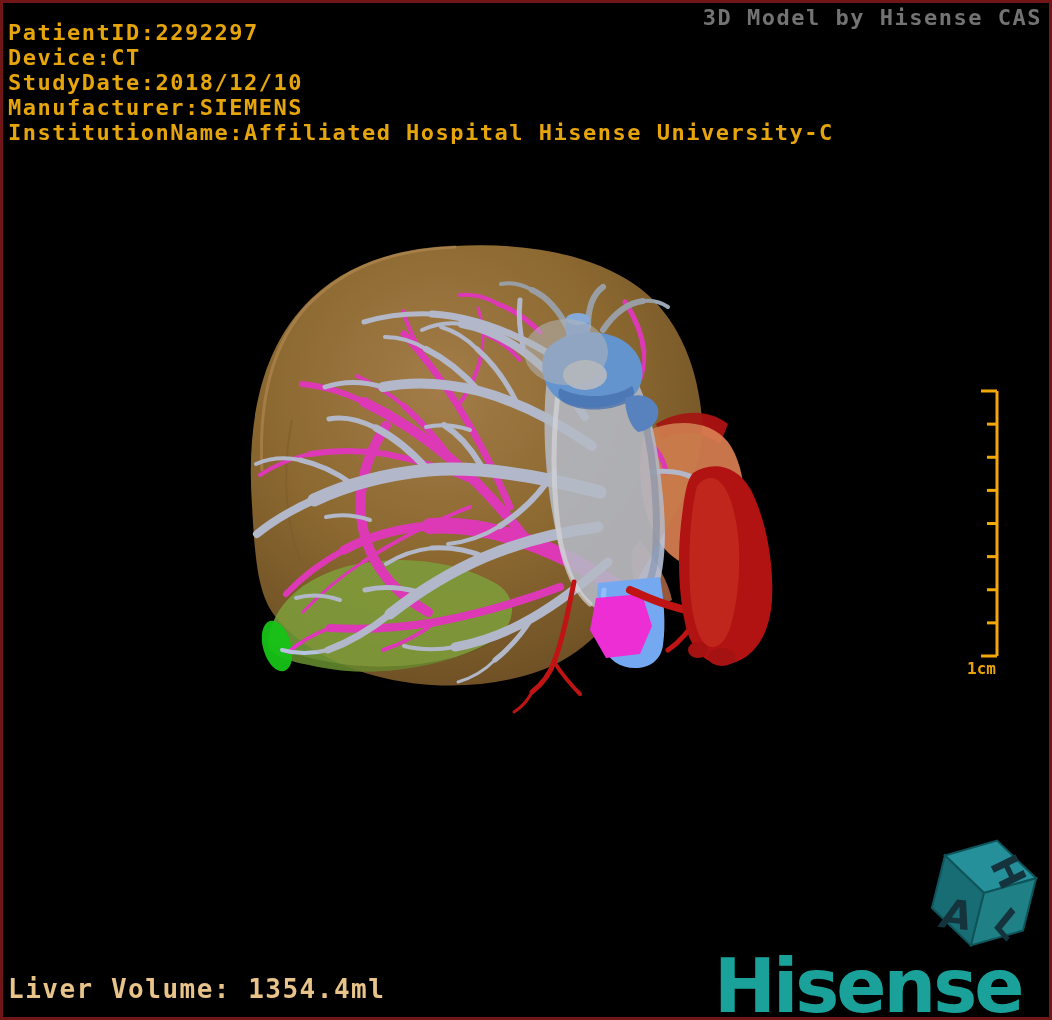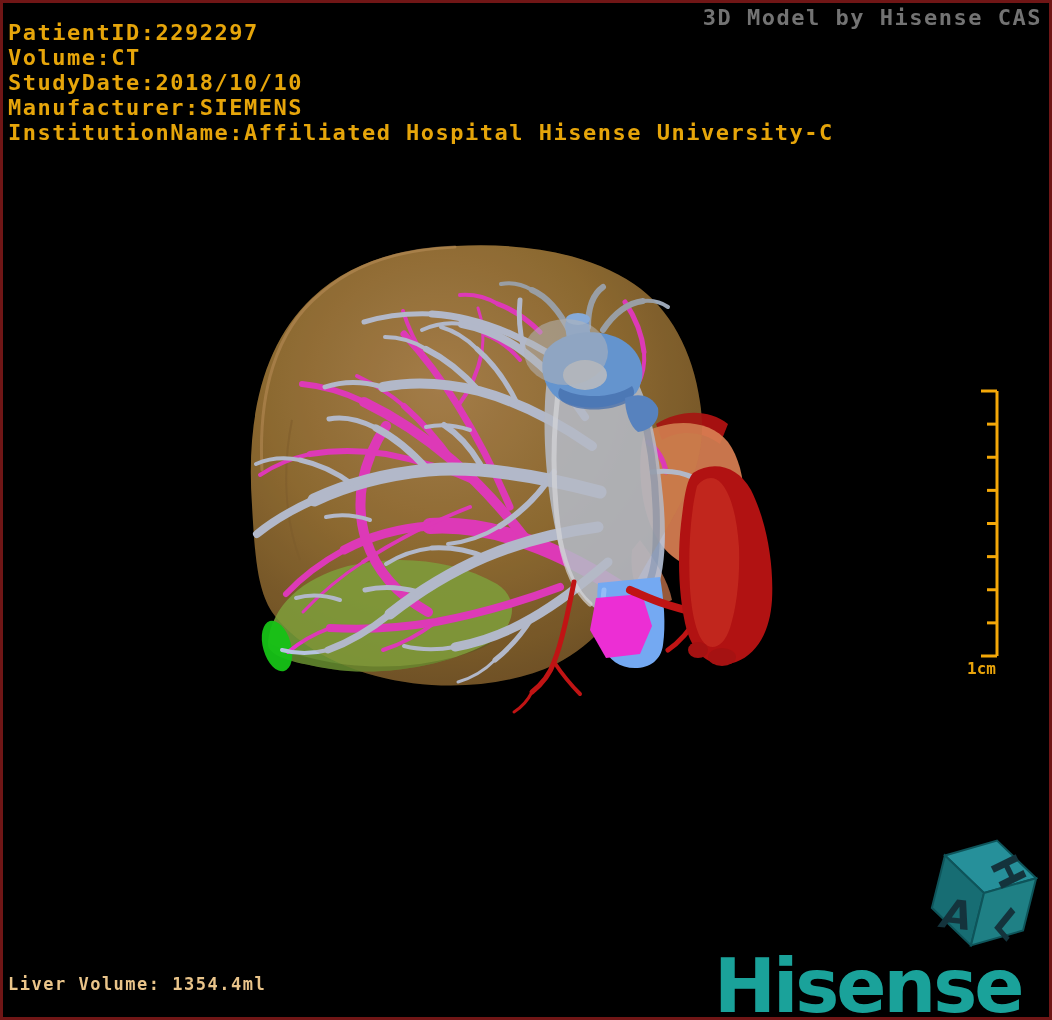--- a/index.html
+++ b/index.html
@@ -2,21 +2,21 @@
 <html><head>
 <meta charset="utf-8">
 <style>
   html,body{margin:0;padding:0;background:#000;}
   .stage{position:relative;width:1052px;height:1020px;background:#000;overflow:hidden;
          font-family:"DejaVu Sans Mono","Liberation Mono",monospace;}
   .frame{position:absolute;inset:0;border:3px solid #701616;pointer-events:none;z-index:60;}
   .info{position:absolute;top:20px;left:8px;z-index:40;}
   .info .ln{color:#e6a50a;font-size:22px;font-weight:bold;letter-spacing:1.5px;line-height:25px;white-space:pre;}
   .topright{position:absolute;top:5px;right:10px;z-index:40;color:#737373;font-size:22px;font-weight:bold;letter-spacing:1.5px;}
-  .volume{position:absolute;left:8px;top:974px;z-index:40;color:#e9c48a;font-size:17px;font-weight:bold;letter-spacing:1.5px;}
+  .volume{position:absolute;left:8px;top:974px;z-index:40;color:#e9c48a;font-size:26px;font-weight:bold;letter-spacing:1.5px;}
   .scale-label{position:absolute;left:967px;top:659px;z-index:40;color:#e8a30b;font-size:16px;font-weight:bold;}
   .wordmark{position:absolute;left:714px;top:943px;z-index:30;color:#1aa29a;font-size:74px;font-weight:bold;
             font-family:"DejaVu Sans","Liberation Sans",sans-serif;letter-spacing:-3px;white-space:nowrap;}
   svg.scene{position:absolute;left:0;top:0;z-index:10;}
 </style>
 </head>
 <body>
 
 <div class="stage">
 
@@ -181,22 +181,22 @@
       <polygon points="-47,-27 0,0 0,54 -47,27" fill="#176d73" stroke="#0e545a" stroke-width="2"></polygon>
       <polygon points="47,-27 47,27 0,54 0,0" stroke="#0e545a" stroke-width="2" fill="#1f8085"></polygon>
       <text x="0" y="0" transform="translate(8,-18) rotate(50)" font-family="DejaVu Sans, sans-serif" font-size="38" font-weight="bold" fill="#14333c" text-anchor="middle">H</text>
       <text x="0" y="0" transform="translate(-22,42) rotate(-8) skewX(-12)" font-family="DejaVu Sans, sans-serif" font-size="40" font-weight="bold" fill="#14333c" text-anchor="middle">A</text>
       <text x="0" y="0" transform="translate(25,36) rotate(35) skewX(10)" font-family="DejaVu Sans, sans-serif" font-size="36" font-weight="bold" fill="#14333c" text-anchor="middle">L</text>
     </g>
   </svg>
 
   <div class="info">
     <div class="ln">PatientID:2292297</div>
-    <div class="ln">Volume:CT</div>
-    <div class="ln">StudyDate:2018/10/10</div>
+    <div class="ln">Device:CT</div>
+    <div class="ln">StudyDate:2018/12/10</div>
     <div class="ln">Manufacturer:SIEMENS</div>
     <div class="ln">InstitutionName:Affiliated Hospital Hisense University-C</div>
   </div>
 
   <div class="topright">3D Model by Hisense CAS</div>
 
   <div class="volume">Liver Volume: 1354.4ml</div>
 
   <div class="scale-label">1cm</div>
 

